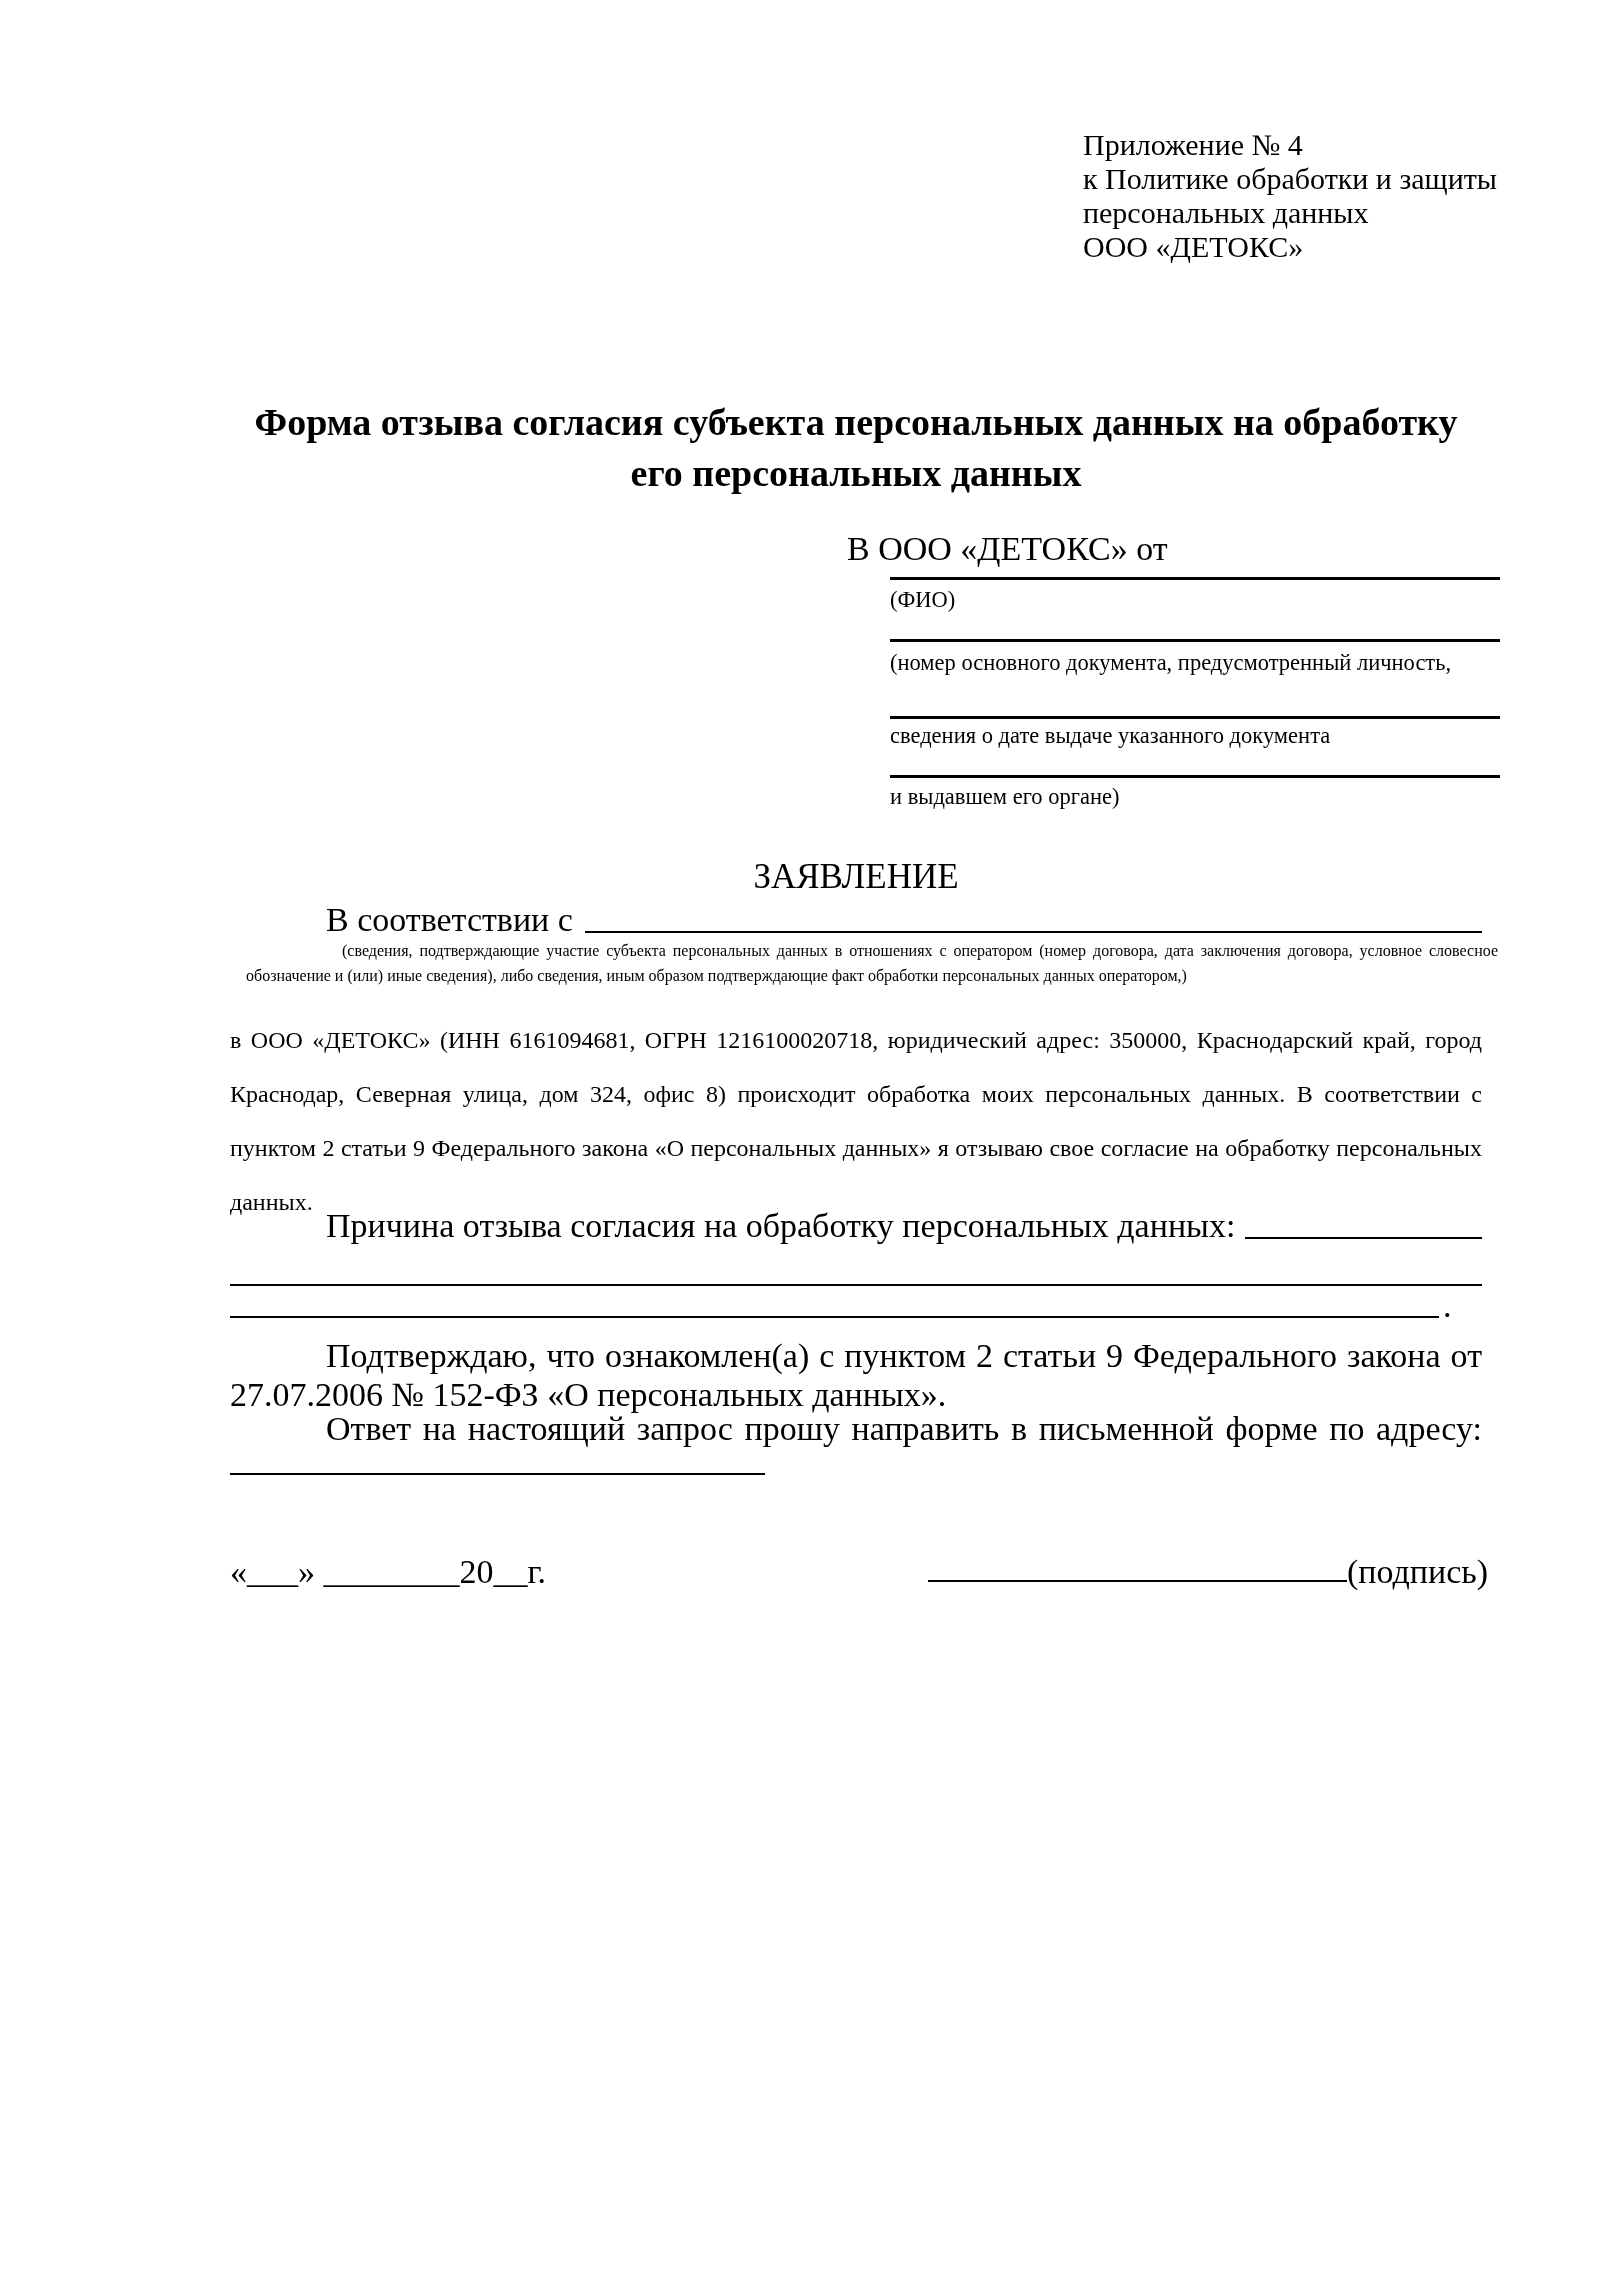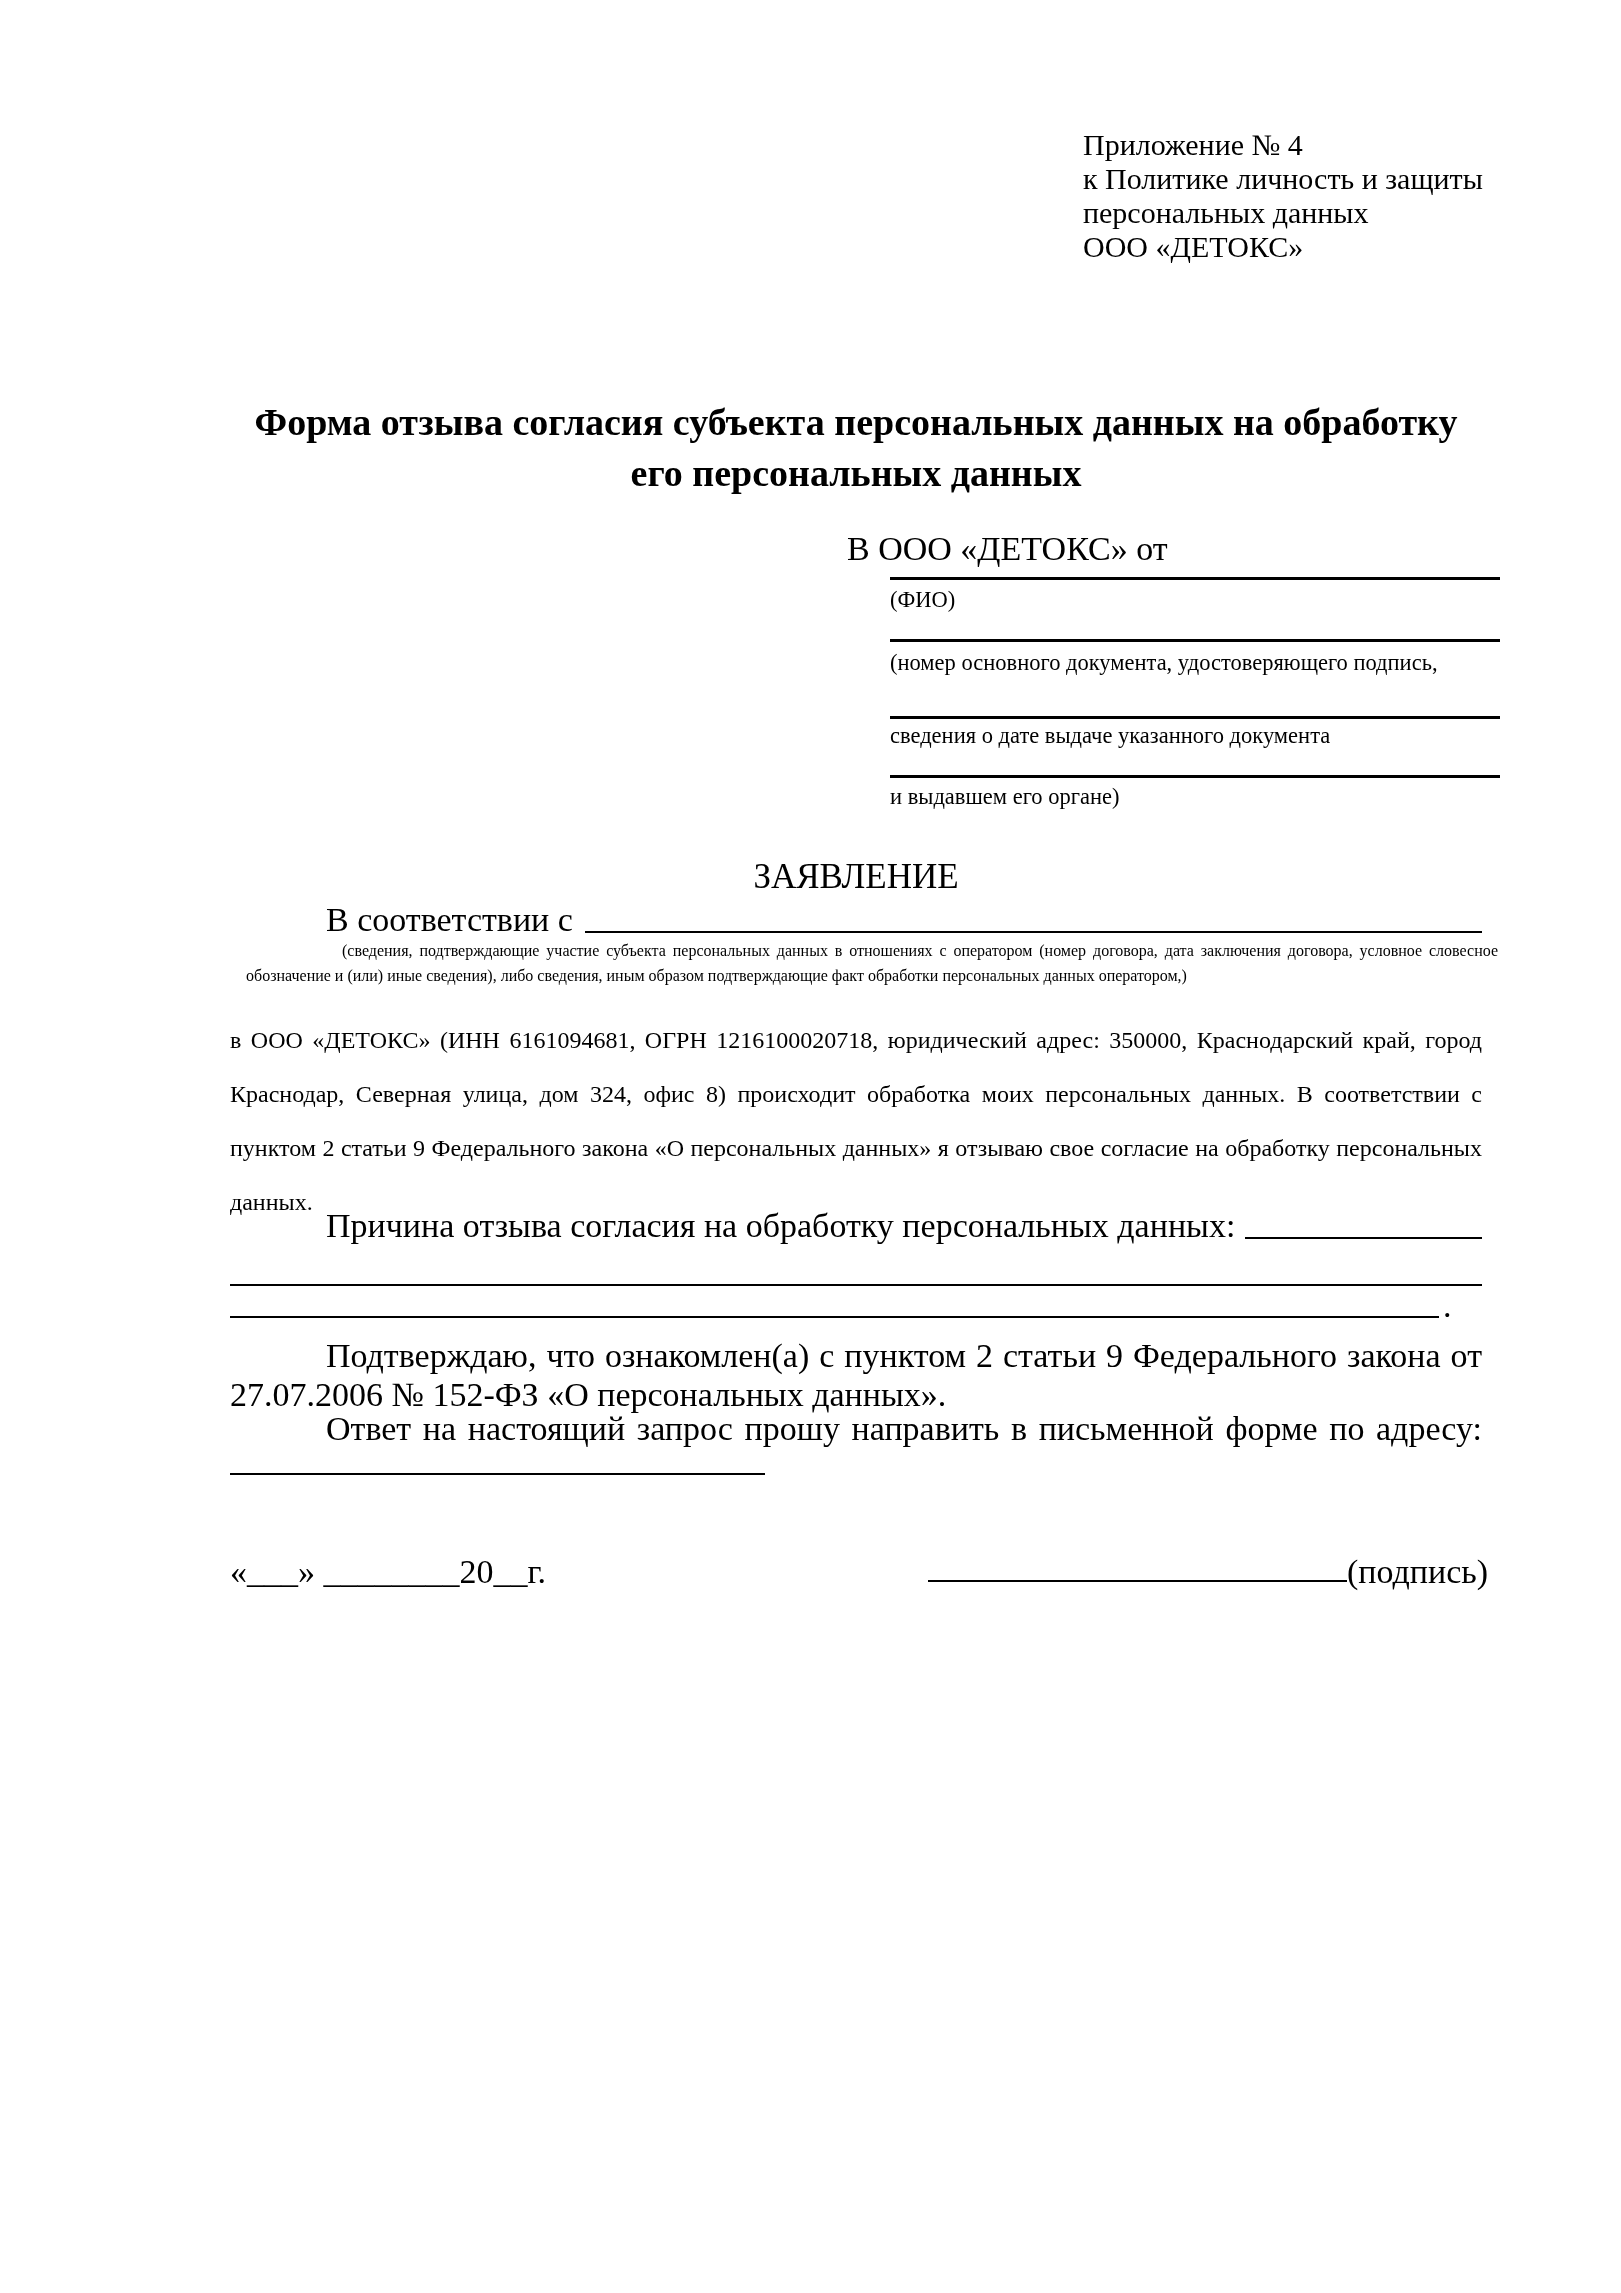--- a/index.html
+++ b/index.html
@@ -60,34 +60,34 @@
   #sigrule{left:928px;top:1580px;width:419px;height:0;border-bottom:2.9px solid #000;}
   #siglabel{left:1347px;top:1553px;font-size:34px;}
 </style>
 </head>
 <body>
 
 <div>
 
   <div id="appendix" class="abs">
     <div>Приложение № 4</div>
-    <div>к Политике личность и защиты</div>
+    <div>к Политике обработки и защиты</div>
     <div>персональных данных</div>
     <div>ООО «ДЕТОКС»</div>
   </div>
 
   <div id="title" class="abs">Форма отзыва согласия субъекта персональных данных на обработку его персональных данных</div>
 
   <div id="recipient" class="abs">В ООО «ДЕТОКС» от</div>
 
   <div id="rule1" class="rule"></div>
   <div id="label1" class="rule-label">(ФИО)</div>
 
   <div id="rule2" class="rule"></div>
-  <div id="label2" class="rule-label">(номер основного документа, удостоверяющего подпись,</div>
+  <div id="label2" class="rule-label">(номер основного документа, предусмотренный личность,</div>
 
   <div id="rule3" class="rule"></div>
   <div id="label3" class="rule-label">сведения о дате выдаче указанного документа</div>
 
   <div id="rule4" class="rule"></div>
   <div id="label4" class="rule-label">и выдавшем его органе)</div>
 
   <div id="zayavlenie" class="abs">ЗАЯВЛЕНИЕ</div>
 
   <div id="intro" class="abs flexrow">

